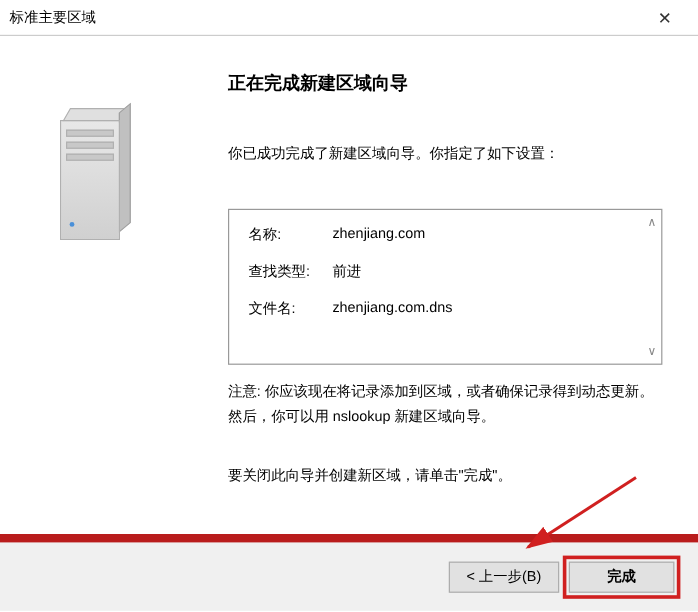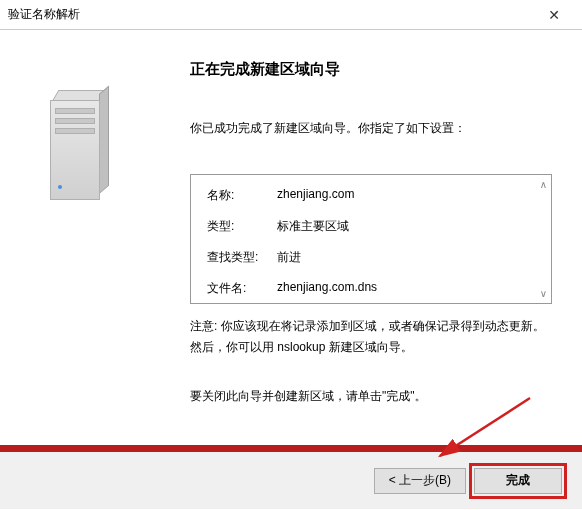--- a/index.html
+++ b/index.html
@@ -162,21 +162,21 @@
     }
     .arrow {
       position: absolute;
       pointer-events: none;
     }
   </style>
 </head>
 <body>
 
 <div class="titlebar">
-  <span class="title">验证名称解析</span>
+  <span class="title">标准主要区域</span>
   <div class="close">
     <span>✕</span>
   </div>
 </div>
 
 <div class="content">
   <div class="left-panel">
     <div class="server-icon">
       <div class="top"></div>
       <div class="side"></div>
@@ -192,24 +192,20 @@
     <div class="heading">正在完成新建区域向导</div>
     <div class="intro">你已成功完成了新建区域向导。你指定了如下设置：</div>
 
     <div class="info-box">
       <span class="scroll-ind scroll-up">∧</span>
       <div class="info-row">
         <span class="info-label">名称:</span>
         <span class="info-value">zhenjiang.com</span>
       </div>
       <div class="info-row">
-        <span class="info-label">类型:</span>
-        <span class="info-value">标准主要区域</span>
-      </div>
-      <div class="info-row">
         <span class="info-label">查找类型:</span>
         <span class="info-value">前进</span>
       </div>
       <div class="info-row">
         <span class="info-label">文件名:</span>
         <span class="info-value">zhenjiang.com.dns</span>
       </div>
       <span class="scroll-ind scroll-down">∨</span>
     </div>
 

